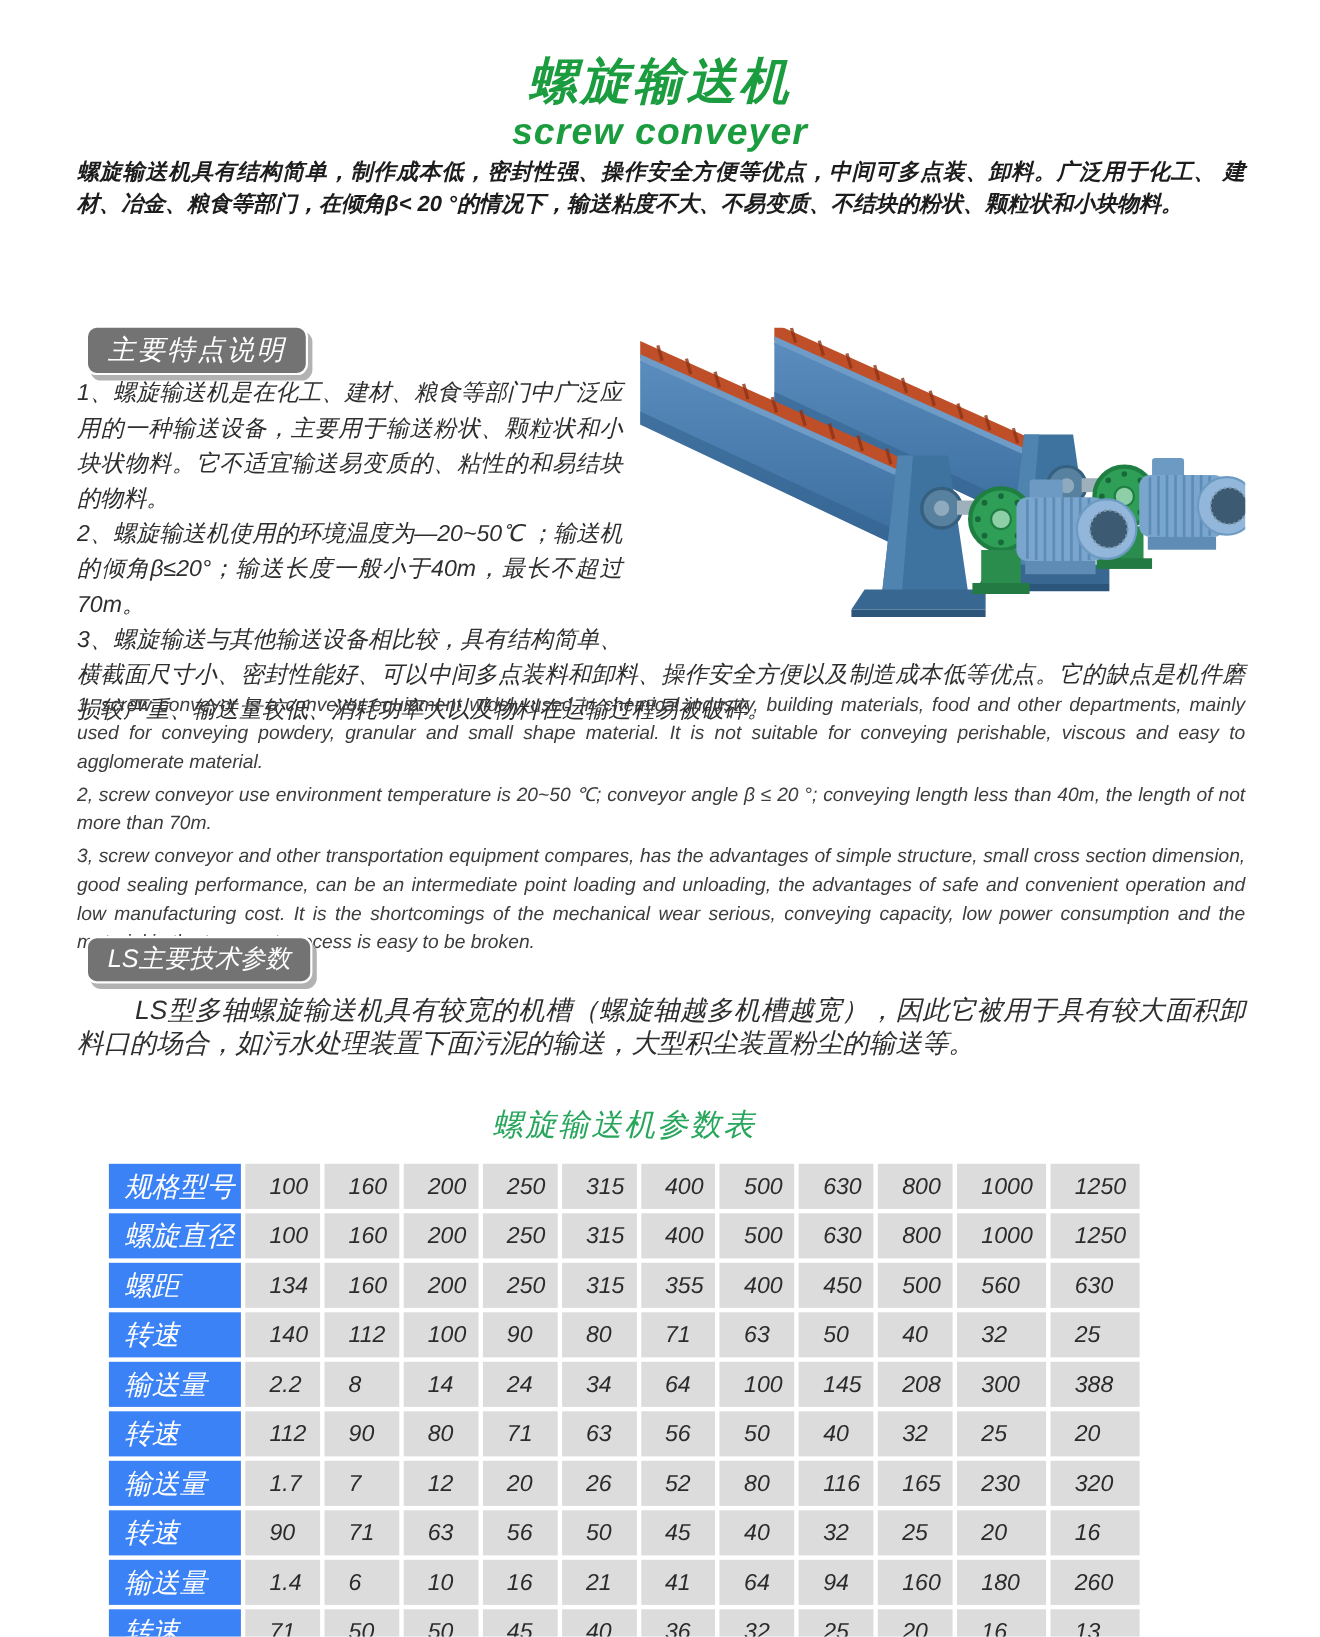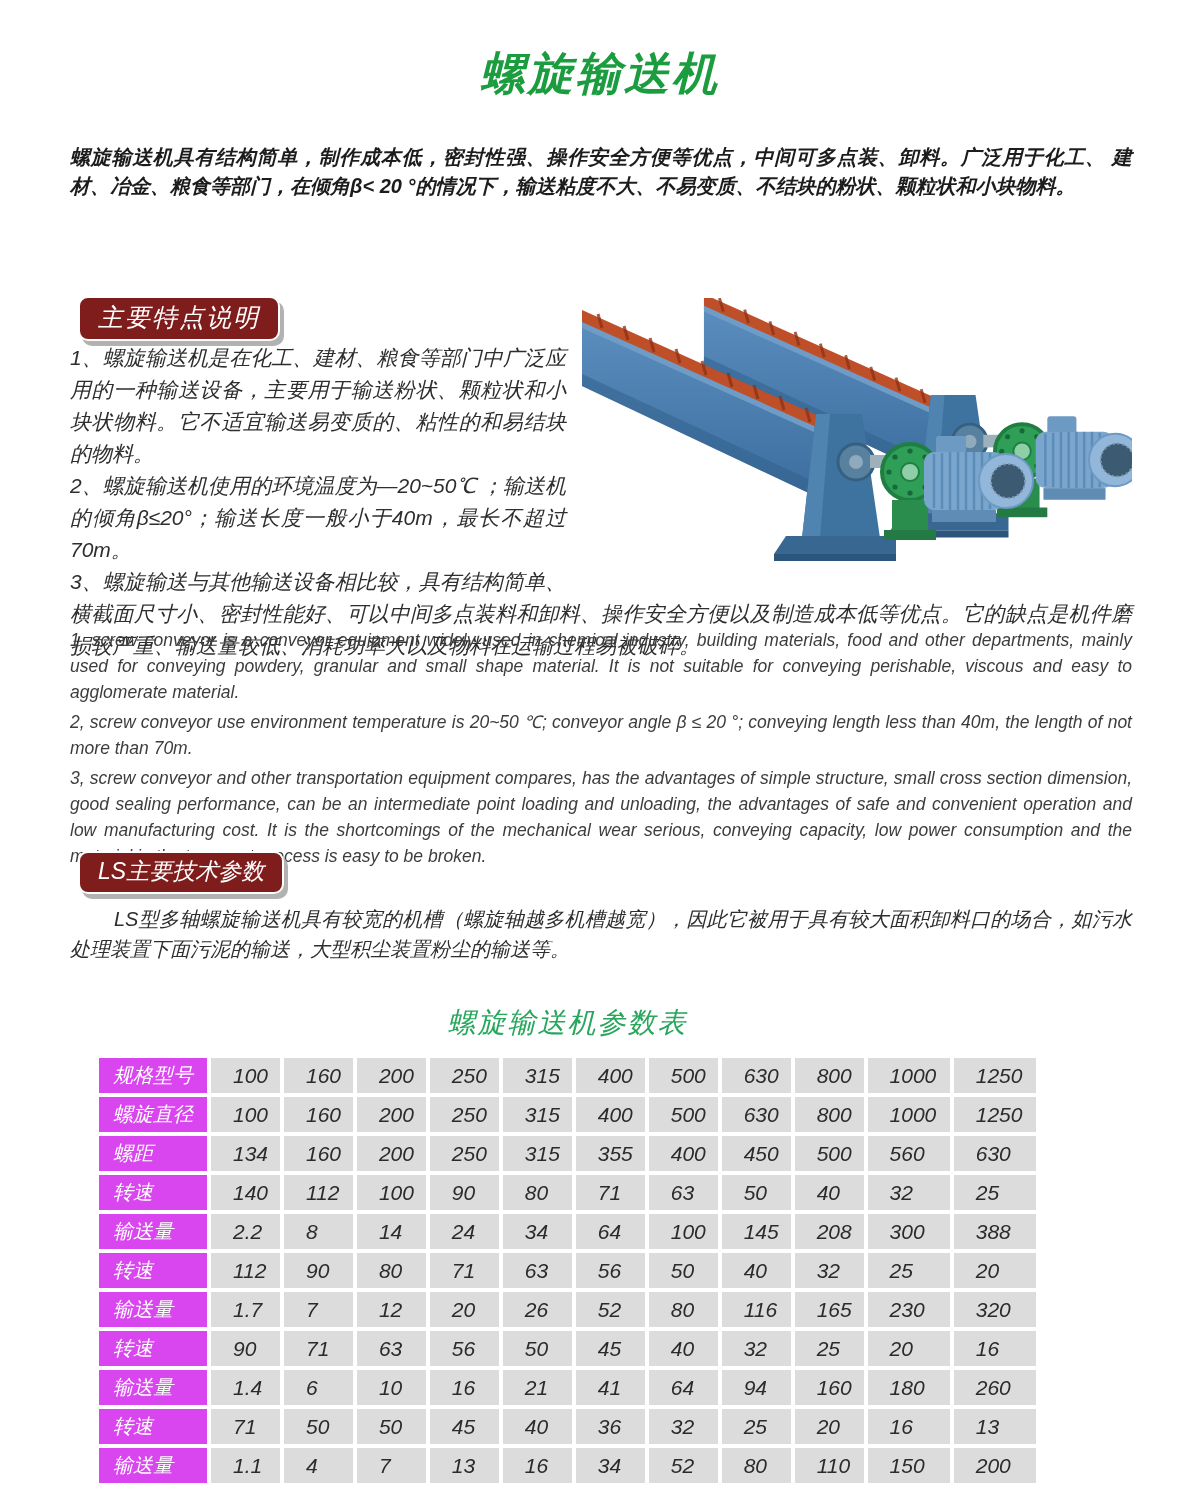--- a/index.html
+++ b/index.html
@@ -15,21 +15,21 @@
   .title-en { font-size:34px; font-weight:bold; color:#1a9c3f; letter-spacing:1px; line-height:1.2; }
   
   .intro { position:absolute; top:143px; left:70px; width:1062px; }
   .intro p {
     font-size:20px; font-weight:bold; color:#1c1c1c;
     line-height:29px; text-align:justify; margin-bottom:7px;
   }
   
   .badge {
     position:absolute; left:78px; display:inline-block;
-    background:#7f1d1d; color:#ffffff;
+    background:#737373; color:#ffffff;
     border:2px solid #ffffff; border-radius:10px;
     box-shadow:4px 5px 0 #b2b2b2;
     padding:3px 18px 5px 18px;
     font-size:25px; letter-spacing:2px; white-space:nowrap;
   }
   .badge-1 { top:296px; }
   .badge-2 { top:583px; letter-spacing:1px; }
   .badge-3 { top:851px; font-size:23px; letter-spacing:0; }
   
   .features { position:absolute; top:342px; left:70px; width:1062px; }
@@ -42,49 +42,50 @@
   }
   
   .english { position:absolute; top:627px; left:70px; width:1062px; }
   .english p {
     font-size:17.5px; color:#3d3d3d; line-height:26px;
     text-align:justify; margin-bottom:4px;
   }
   
   .ls-para {
     position:absolute; top:904px; left:70px; width:1062px;
-    font-size:20px; color:#2e2e2e; line-height:30px;
+    font-size:24px; color:#2e2e2e; line-height:30px;
     text-indent:2.2em; text-align:justify;
   }
   
   .table-title {
     position:absolute; top:1004px; left:95px; width:945px;
     text-align:center; font-size:28px; color:#27a65c; letter-spacing:2px;
   }
   table.params {
     position:absolute; top:1054px; left:95px; width:945px;
     border-collapse:separate; border-spacing:4px;
   }
   table.params th {
-    background:#d946ef; color:#ffffff; font-weight:normal;
-    font-size:20px; text-align:left; padding:4px 6px 4px 14px;
+    background:#3b82f6; color:#ffffff; font-weight:normal;
+    font-size:25px; text-align:left; padding:4px 6px 4px 14px;
     width:108px; height:32px; white-space:nowrap;
   }
   table.params td {
     background:#dcdcdc; color:#2b2b2b;
     font-size:21px; text-align:left; padding:4px 4px 4px 22px; height:32px;
   }
 </style>
 </head>
 <body>
 
 <div class="page">
 
   <div class="title-block">
     <div class="title-zh">螺旋输送机</div>
+    <div class="title-en">screw conveyer</div>
   </div>
 
   <div class="intro">
     <p>螺旋输送机具有结构简单，制作成本低，密封性强、操作安全方便等优点，中间可多点装、卸料。广泛用于化工、 建材、冶金、粮食等部门，在倾角β&lt; 20 °的情况下，输送粘度不大、不易变质、不结块的粉状、颗粒状和小块物料。</p>
   </div>
 
   <div class="badge badge-1">主要特点说明</div>
 
   <div class="features">
     <div class="photo-float">

